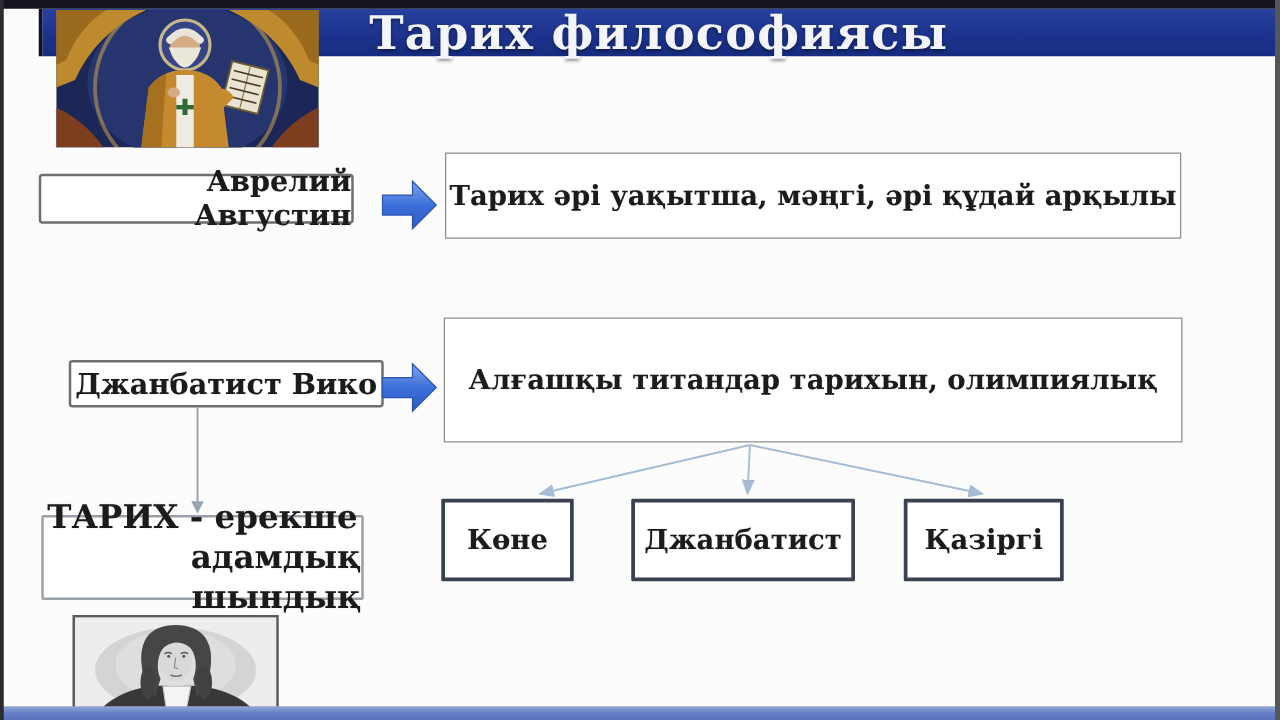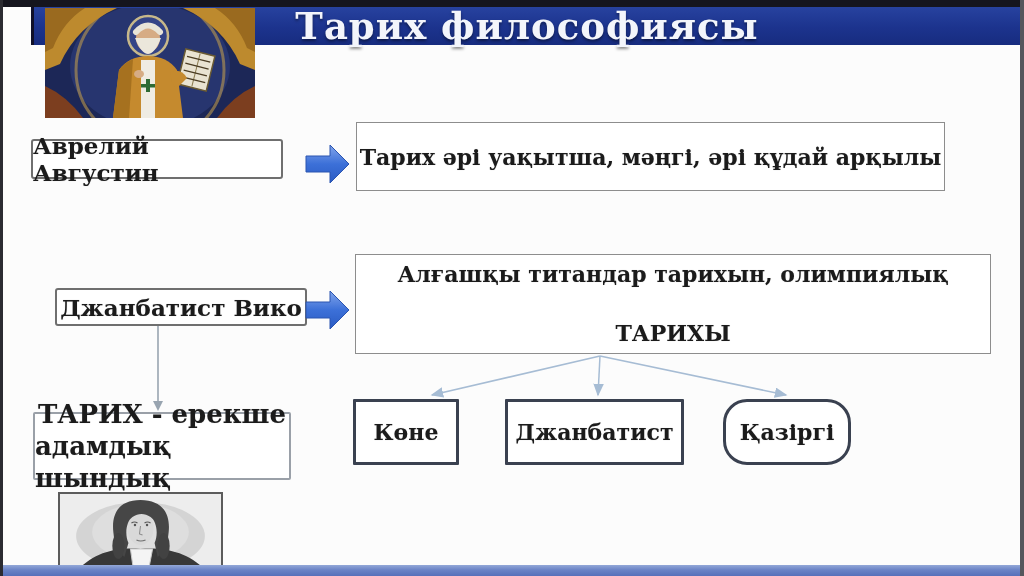--- a/index.html
+++ b/index.html
@@ -29,36 +29,36 @@
   }
 
   
   .augustine { position:absolute; left:45px; top:8px; width:210px; height:110px; z-index:20; }
   .vico { position:absolute; left:58px; top:492px; width:165px; height:80px; z-index:10;
           border:2px solid #5c5c5c; background:#ececec; }
   .augustine svg, .vico svg { display:block; width:100%; height:100%; }
 
   
   .wbox {
-    position:absolute; background:#ffffff; color:#1b1b1b; font-weight:bold; text-align:left;
+    position:absolute; background:#ffffff; color:#1b1b1b; font-weight:bold; text-align:right;
     display:flex; flex-direction:column; align-items:center; justify-content:center;
     text-shadow:0 0 1px rgba(0,0,0,.22);
   }
   .person-box    { border:2px solid #6f6f6f; border-radius:3px; font-size:23px; }
   .statement-box { border:1.5px solid #8d8d8d; font-size:22px; }
   .b-augustine   { left:31px;  top:139px; width:252px; height:40px; }
   .b-statement1  { left:356px; top:122px; width:589px; height:69px; line-height:30px; }
   .b-vico        { left:31px;  top:288px; width:252px; height:38px;margin-left:24px; }
-  .b-statement2  { left:355px; top:254px; width:636px; height:100px; line-height:31px;gap:28px; }
+  .b-statement2  { left:355px; top:254px; width:591px; height:100px; line-height:31px;gap:28px; }
   .b-tarih       { left:33px;  top:412px; width:258px; height:68px; font-size:26px; line-height:32px;
                    border:2px solid #9aa0a8; border-radius:2px; }
   .period-box    { top:399px; height:66px; border:3px solid #3a4150; font-size:22px; border-radius:1px; }
   .p-kone        { left:353px; width:106px; }
   .p-klassik     { left:505px; width:179px; }
-  .p-kazirgi     { left:723px; width:128px;border-radius:24px; }
+  .p-kazirgi     { left:723px; width:128px; }
 
   
   .block-arrow { position:absolute; width:46px; height:44px; z-index:5; }
   .a-row1 { left:305px; top:142px; }
   .a-row2 { left:305px; top:288px; }
   .connector { position:absolute; left:148px; top:325px; width:22px; height:88px; }
   .fan { position:absolute; left:350px; top:354px; width:460px; height:46px; }
 </style>
 </head>
 <body>
@@ -138,21 +138,20 @@
   </div>
 
   <div class="block-arrow a-row2">
     <svg viewBox="0 0 46 44">
         <polygon points="1,14 25,14 25,3 44,22 25,41 25,30 1,30" fill="url(#arrowGrad)" stroke="#2a54b0" stroke-width="1"></polygon>
       </svg>
   </div>
 
   <div class="wbox statement-box b-statement2">
     <div>Алғашқы титандар  тарихын, олимпиялық</div>
-    <div>ТАРИХЫ</div>
   </div>
 
   <div class="connector">
     <svg viewBox="0 0 22 88">
       <line x1="10" y1="1" x2="10" y2="77" stroke="#98a4b0" stroke-width="1.6"></line>
       <polygon points="5,76 15,76 10,86" fill="#98a4b0"></polygon>
     </svg>
   </div>
 
   <div class="wbox b-tarih">

